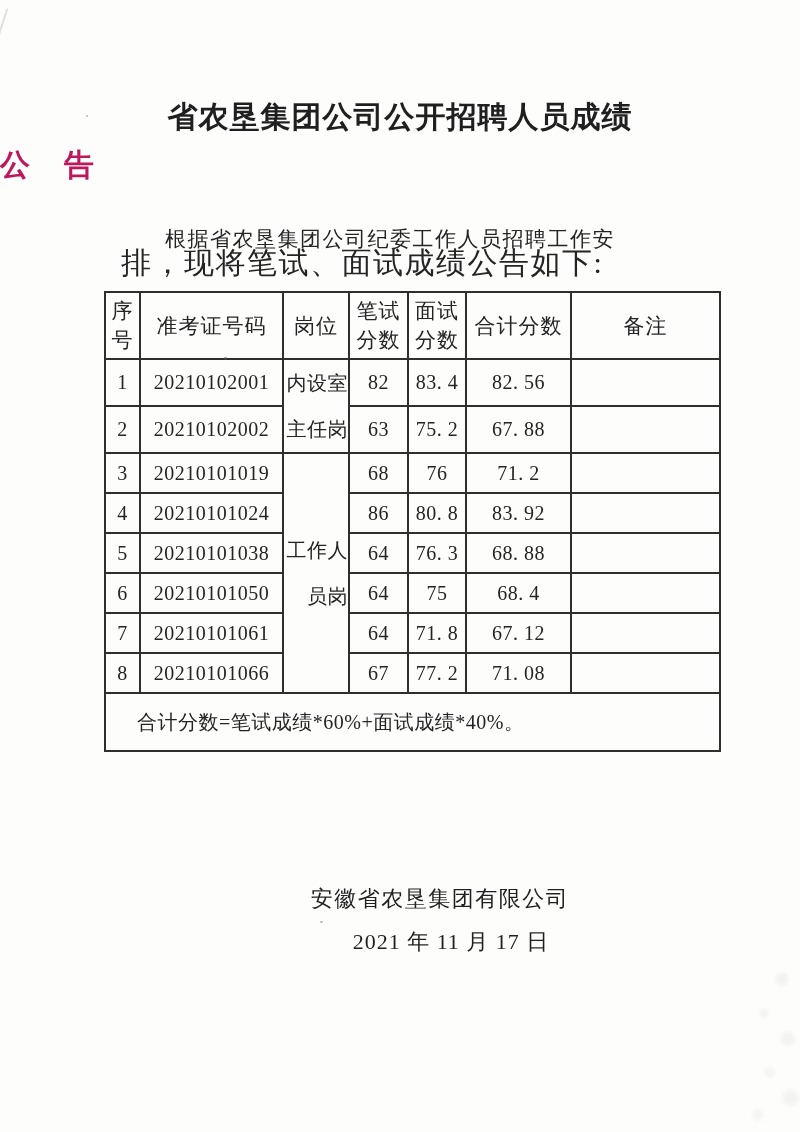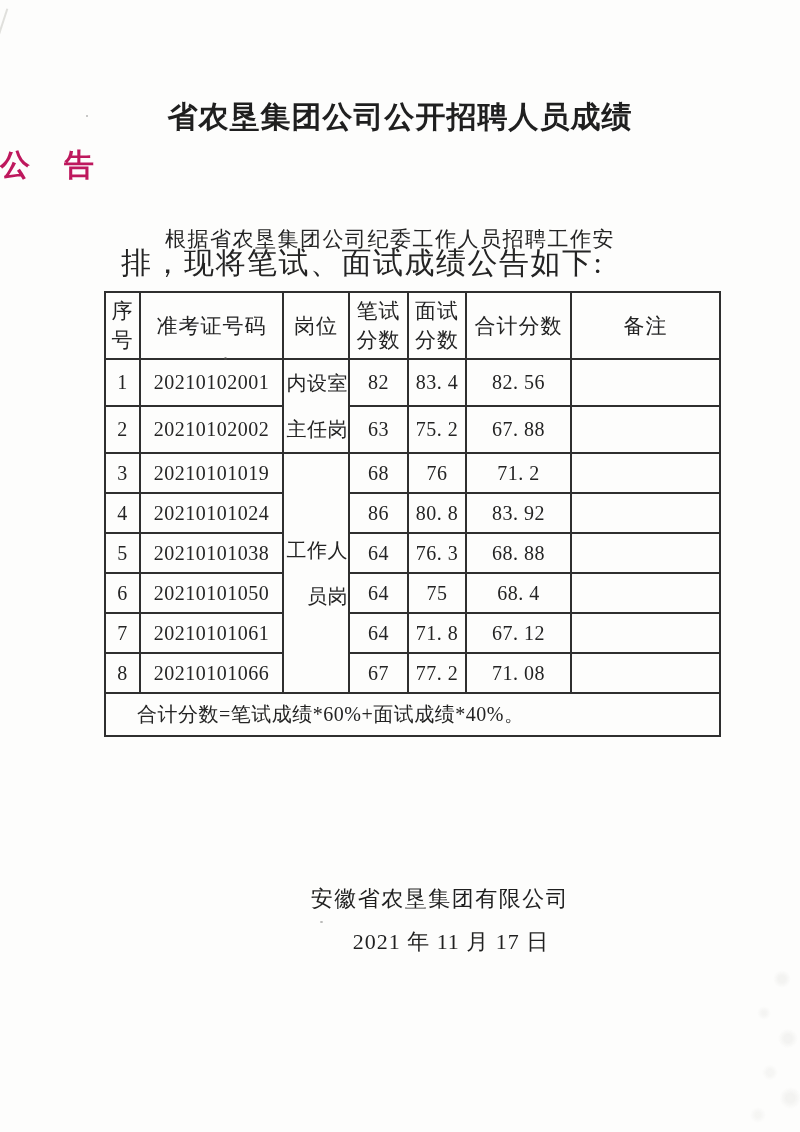--- a/index.html
+++ b/index.html
@@ -42,21 +42,21 @@
     border-collapse: collapse;
   }
   .score-table th, .score-table td {
     border: 2px solid #2f2f2f;
     text-align: center; vertical-align: middle;
     font-weight: 400; padding: 0;
     overflow: hidden;
   }
   .score-table thead tr { height: 67px; }
   .score-table tbody tr { height: 40px; }
-  .score-table tfoot tr { height: 43px; }
+  .score-table tfoot tr { height: 58px; }
   .score-table th { font-size: 21px; letter-spacing: 1px; }
   .score-table th .hline { display: block; line-height: 29px; }
   .score-table td { font-size: 20px; letter-spacing: 0.5px; }
   .post-cell { font-size: 21px; letter-spacing: 1px; }
   .post-cell .pline { display: block; line-height: 46px; text-align: right; }
   .footnote-cell {
     text-align: left !important;
     padding-left: 31px !important;
     font-size: 21px; letter-spacing: 0.5px;
   }

